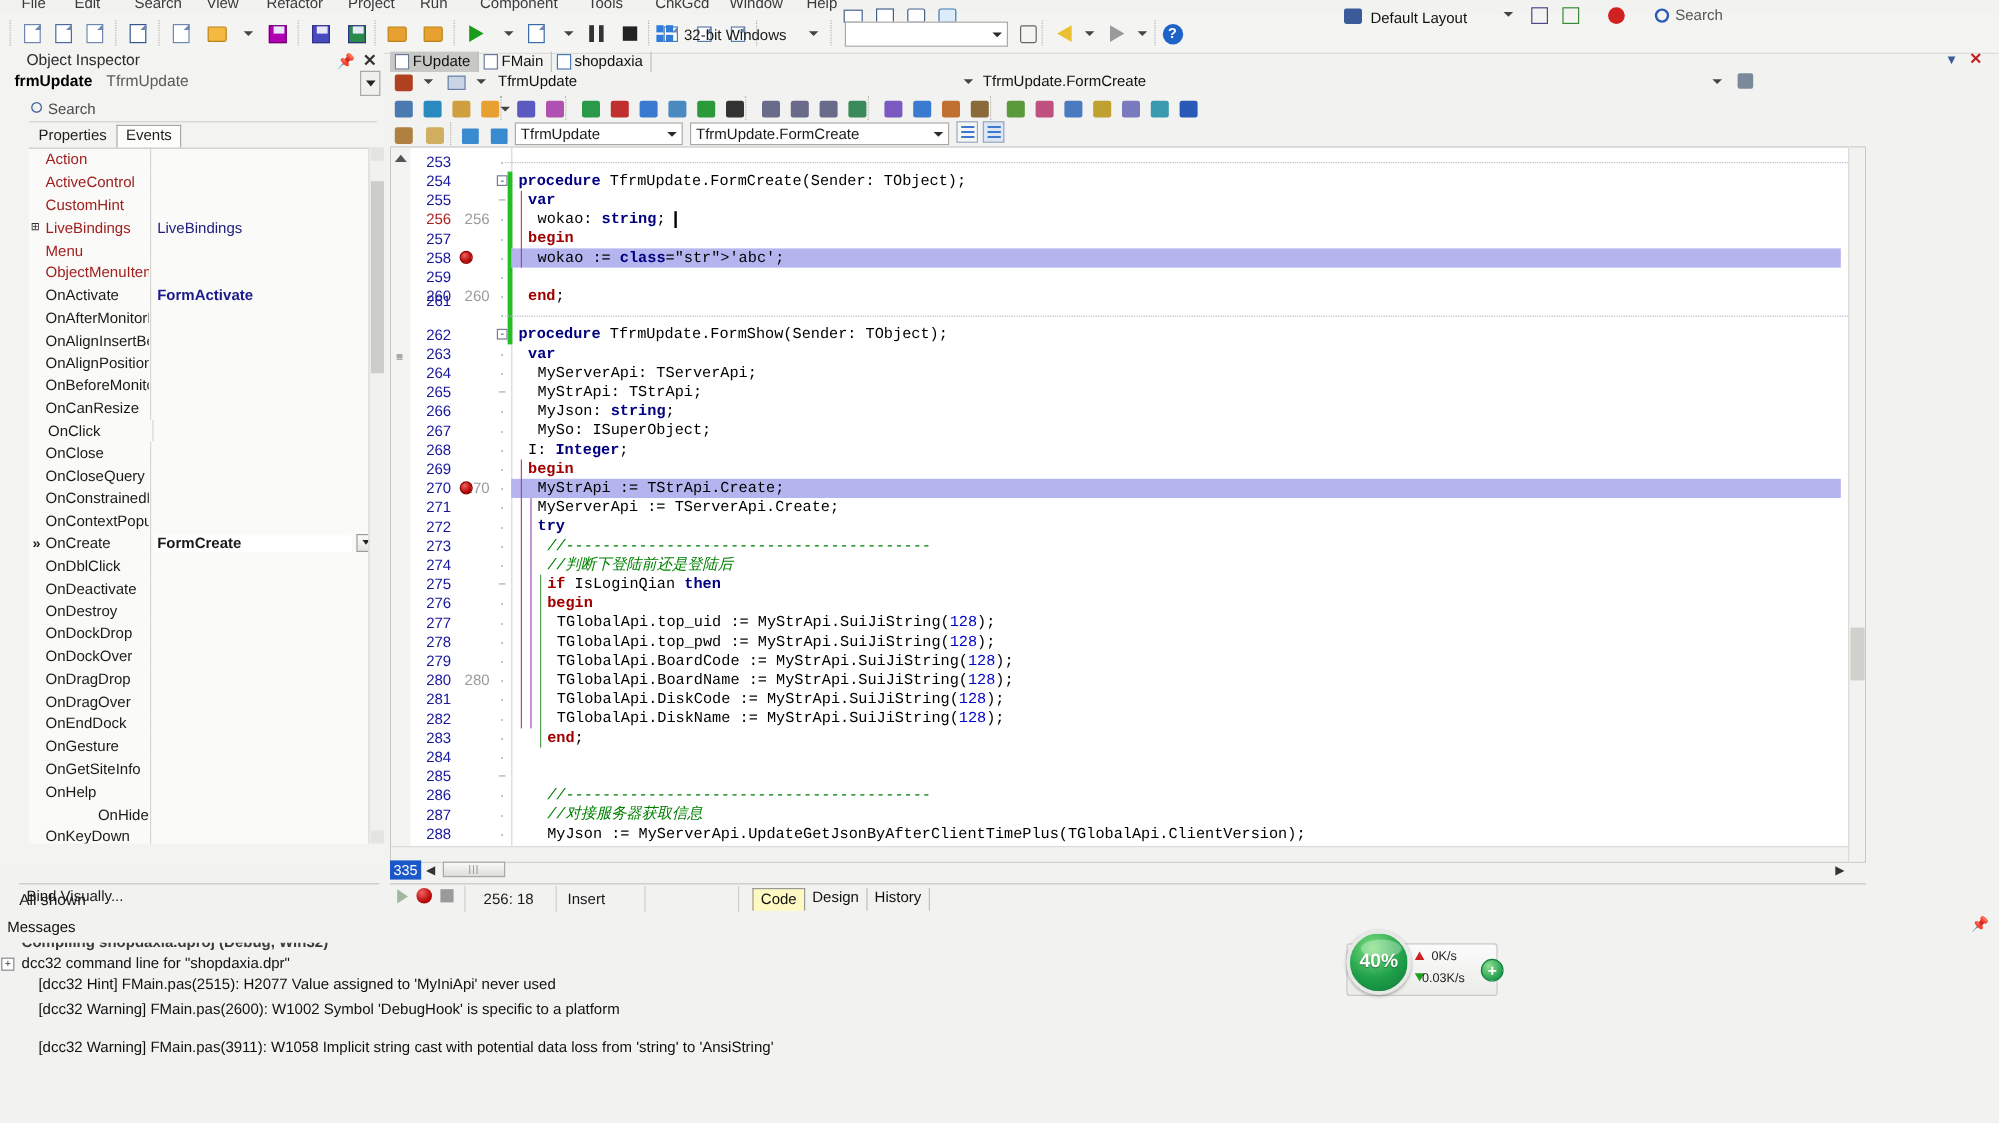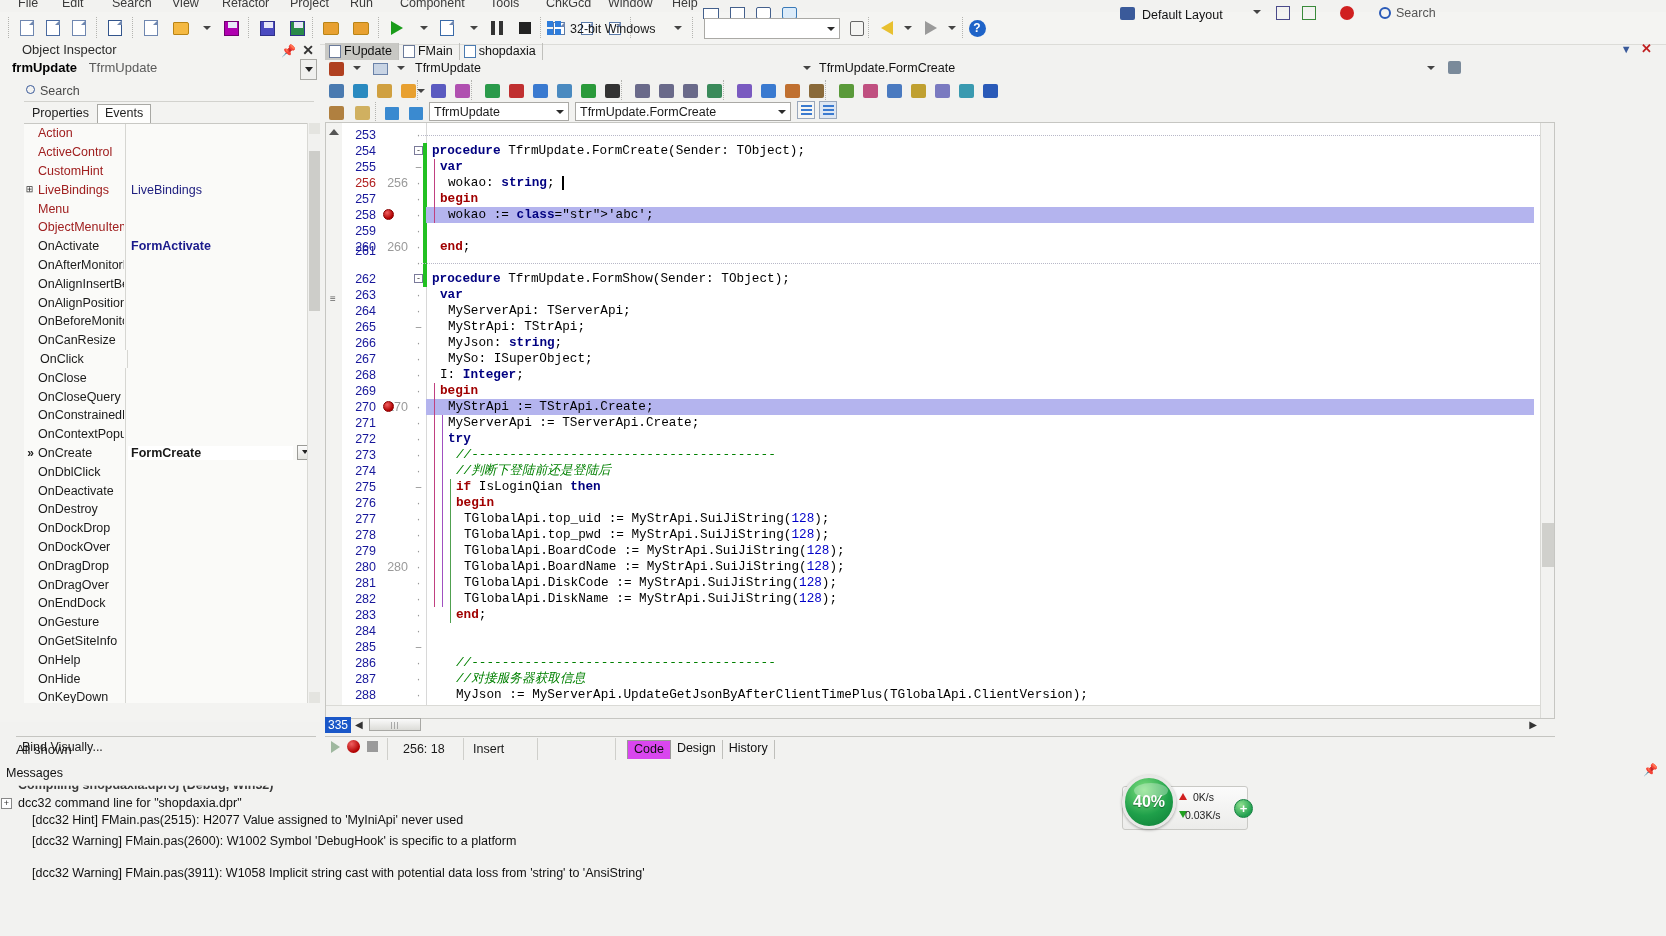--- a/index.html
+++ b/index.html
@@ -221,21 +221,21 @@
   .hthumb { position:absolute; left: 44px; top:1px; width:52px; height:13px;
             background: linear-gradient(#fafafa,#dcdcd8); border:1px solid #a8a8a4; }
   .hthumb::after { content:"|||"; display:block; text-align:center; font-size:8px; color:#888; line-height:11px; letter-spacing:1px;}
 
   .statusbar { position: absolute; top: 736px; left: 325px; width: 1230px; height: 24px;
                border-top: 1px solid #c5c5c1; }
   .sb-item { position:absolute; font-size:12.5px; color:#1a1a1a; top:5px; }
   .sb-div { position:absolute; top:1px; height:22px; border-left:1px solid #cfcfcb; }
   .cdtabs { position:absolute; top:3px; display:flex; }
   .cdtab { font-size:12.5px; padding: 1px 6px 3px 6px; border-right:1px solid #bfbfbb; color:#111; }
-  .cdtab.sel { border:1px solid #9a9a96; border-bottom:none; background:#d946ef; }
+  .cdtab.sel { border:1px solid #9a9a96; border-bottom:none; background:#fef9c3; }
 
   
   .msg-title { position:absolute; top: 766px; left: 6px; font-size:12.5px; color:#111; }
   .msg-pin { position:absolute; top: 763px; right: 8px; font-size: 12px; color:#444; }
   .msg-area { position:absolute; top: 770px; left: 0; width: 1666px; height: 166px; overflow:hidden; }
   .msg-line { position:absolute; font-size: 12.5px; color:#111; white-space:nowrap; }
   .msg-line .exp { position:absolute; left:-17px; width:11px; height:11px; border:1px solid #888;
                    font-size:9px; line-height:9px; text-align:center; background:#fff; color:#333; top:2px;}
 
   
@@ -609,21 +609,21 @@
         <div class="oi-row" style="top: 507.6px; position: absolute; left: 0px; right: 0px;">
           <span class="vdiv"></span>
           <span class="pname blk">OnGetSiteInfo</span>
           <span class="pval blk"></span>
         </div>
         <div class="oi-row" style="top: 526.4px; position: absolute; left: 0px; right: 0px;">
           <span class="vdiv"></span>
           <span class="pname blk">OnHelp</span>
           <span class="pval blk"></span>
         </div>
-        <div class="oi-row" style="top: 545.2px; position: absolute; left: 0px; right: 0px;">
+        <div class="oi-row" style="top: 545.2px; position: absolute; left: 0px; right: 0px; text-align: right;">
           <span class="vdiv"></span>
           <span class="pname blk">OnHide</span>
           <span class="pval blk"></span>
         </div>
         <div class="oi-row" style="top: 564px; position: absolute; left: 0px; right: 0px;">
           <span class="vdiv"></span>
           <span class="pname blk">OnKeyDown</span>
           <span class="pval blk"></span>
         </div>
       </div>

